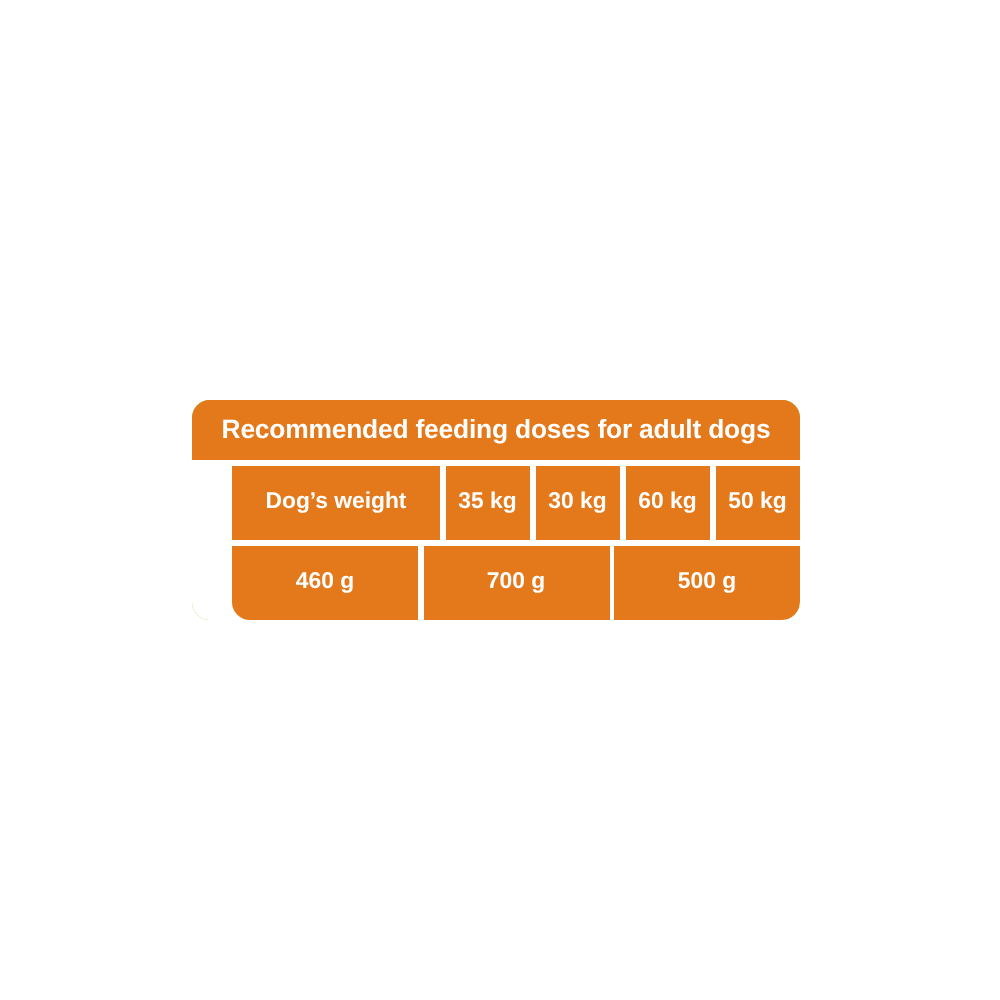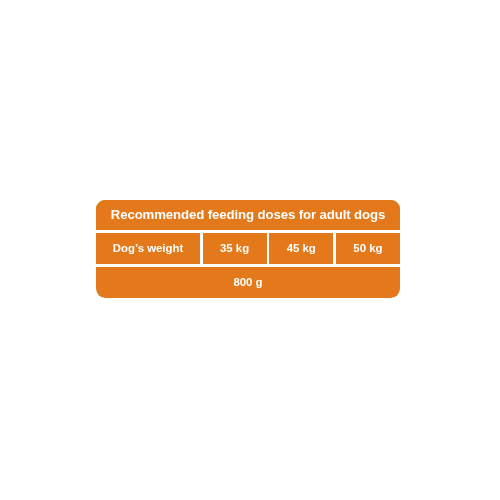--- a/index.html
+++ b/index.html
@@ -20,21 +20,21 @@
     height: 500px;
     background: #ffffff;
   }
 
   
   #feeding-panel {
     position: absolute;
     left: 96px;
     top: 200px;
     width: 304px;
-    height: 98px;
+    height: 110px;
     background: #84cc16;
     border-radius: 9px;
     box-sizing: border-box;
     display: flex;
     flex-direction: column;
     overflow: hidden;
   }
 
   
   .panel-title {
@@ -59,20 +59,21 @@
     gap: 2.5px;
     padding-top: 2.5px;
     background: #ffffff;
   }
 
   .table-row {
     flex: 1;
     display: flex;
     gap: 2.5px;
     background: #ffffff;
+    margin-left: 20px;
   }
 
   .cell {
     background: #e3791a;
     color: #ffffff;
     font-size: 11.4px;
     font-weight: bold;
     display: flex;
     align-items: center;
     justify-content: center;
@@ -105,24 +106,27 @@
 
   <div id="feeding-panel">
 
     <div class="panel-title">Recommended feeding doses for adult dogs</div>
 
     <div class="table-body">
 
       <div class="table-row">
         <div class="cell cell-label">Dog’s weight</div>
         <div class="cell cell-value">35 kg</div>
-        <div class="cell cell-value">45 kg</div>
+        <div class="cell cell-value">30 kg</div>
+        <div class="cell cell-value">60 kg</div>
         <div class="cell cell-value">50 kg</div>
       </div>
 
       <div class="table-row">
-        <div class="cell cell-value">800 g</div>
+        <div class="cell cell-value">460 g</div>
+        <div class="cell cell-value">700 g</div>
+        <div class="cell cell-value">500 g</div>
       </div>
 
     </div>
   </div>
 
 </div>
 
 </body></html>

